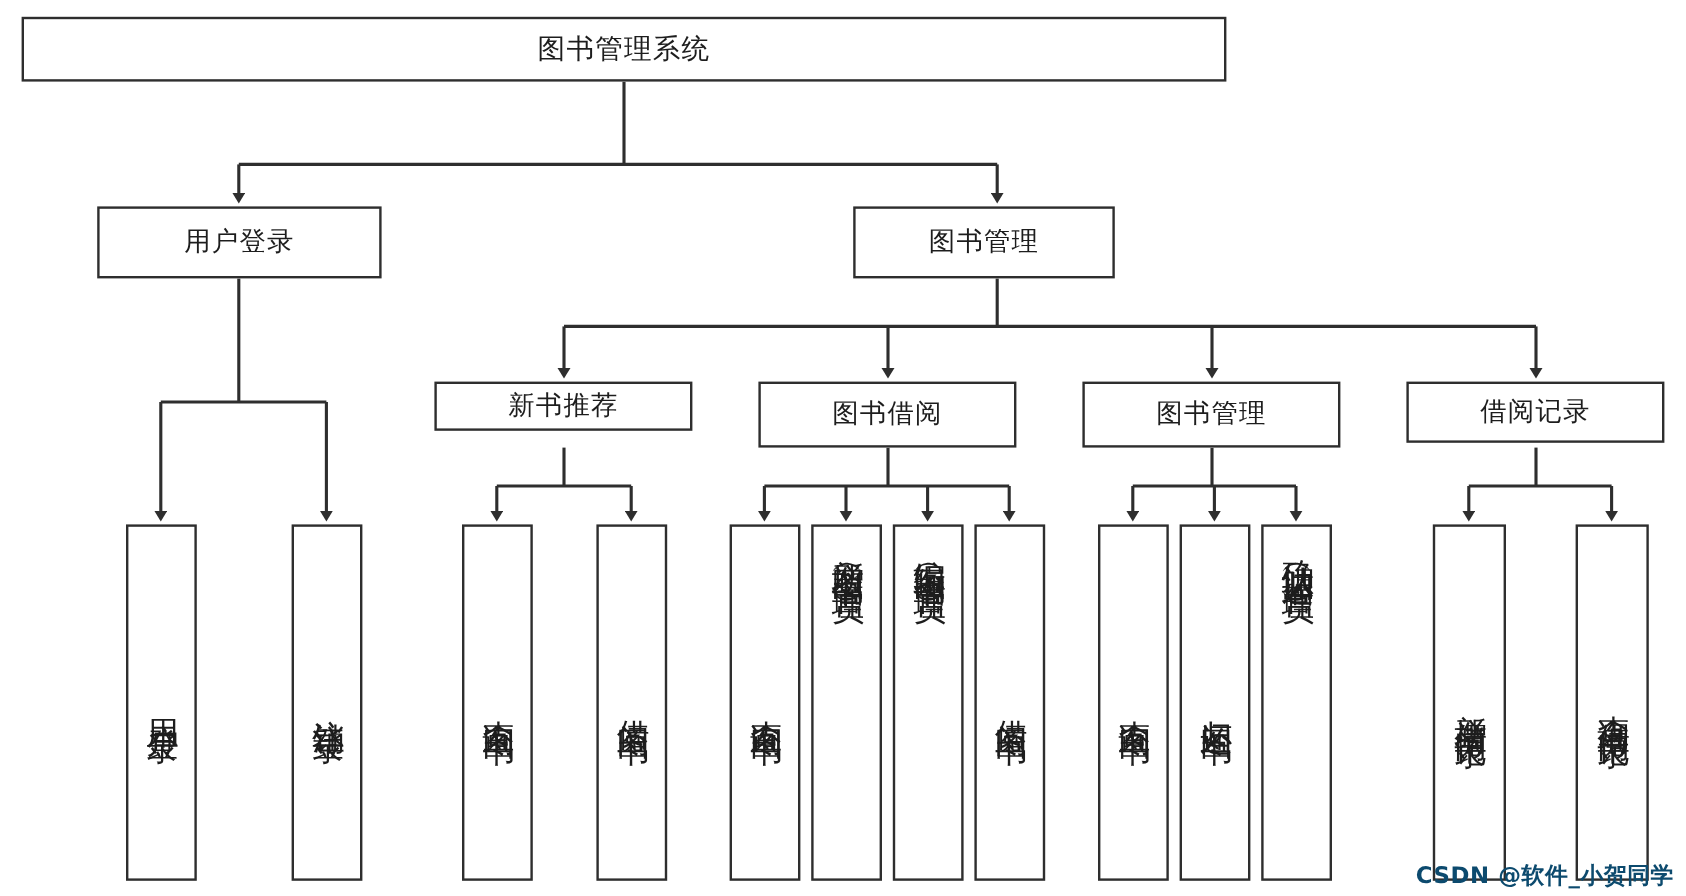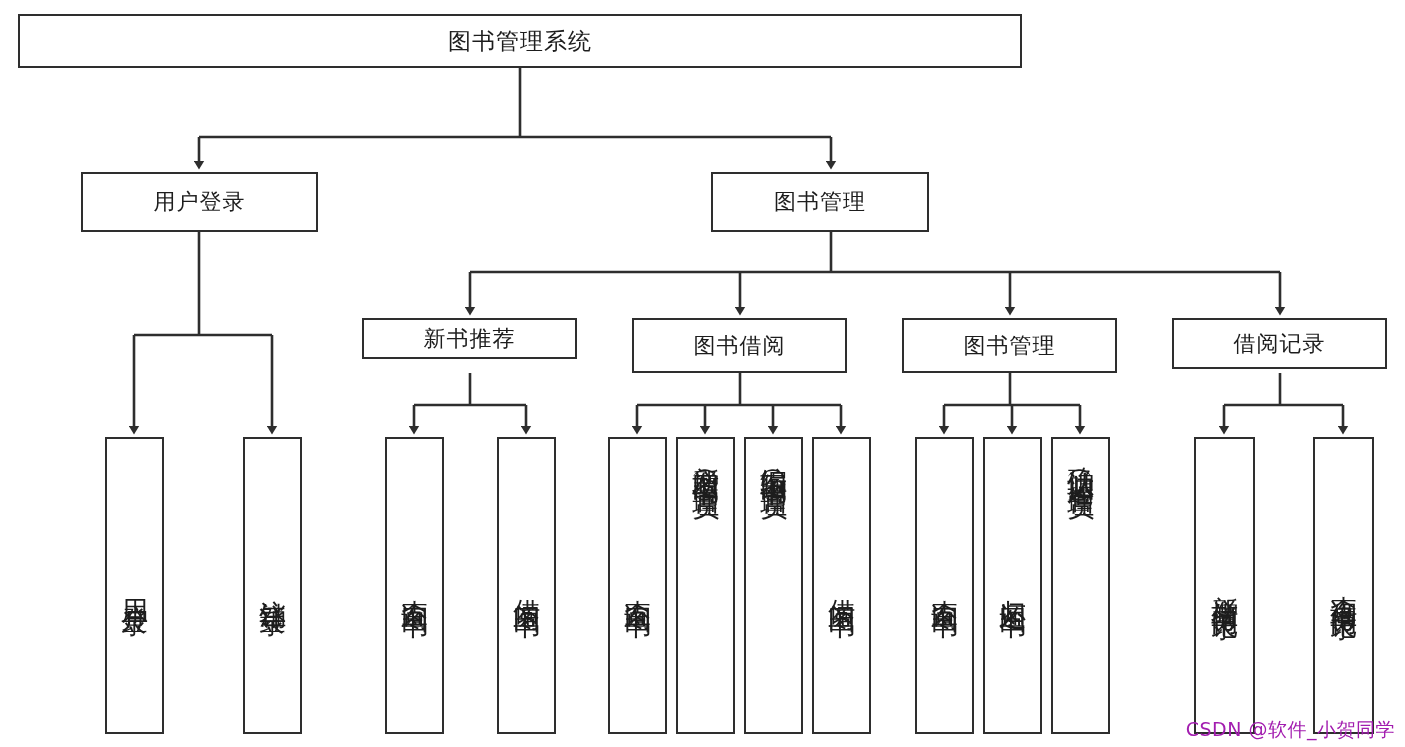--- a/index.html
+++ b/index.html
@@ -65,23 +65,24 @@
   }
   .node.vert.centerflow {
     align-items: center;
     padding-top: 0;
   }
   .watermark {
     position: absolute;
     right: 10px;
     bottom: 4px;
     font-size: 19px;
-    color: #a21caf;
+    color: #0c4a6e;
     letter-spacing: 0.5px;
     white-space: nowrap;
+    font-weight: bold;
   }
 </style>
 </head>
 <body>
 
 <div id="canvas">
 
   <svg id="wires" viewBox="0 0 1405 747">
     <defs>
       <marker id="arrow" markerWidth="10" markerHeight="11" refX="1.5" refY="5.5" orient="auto" markerUnits="userSpaceOnUse">

